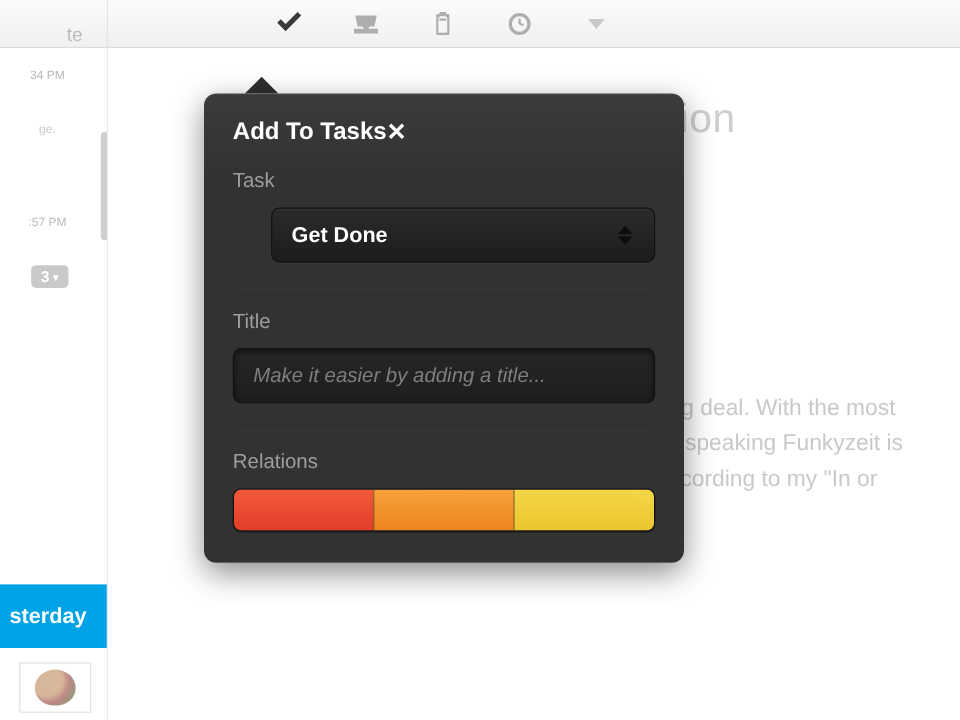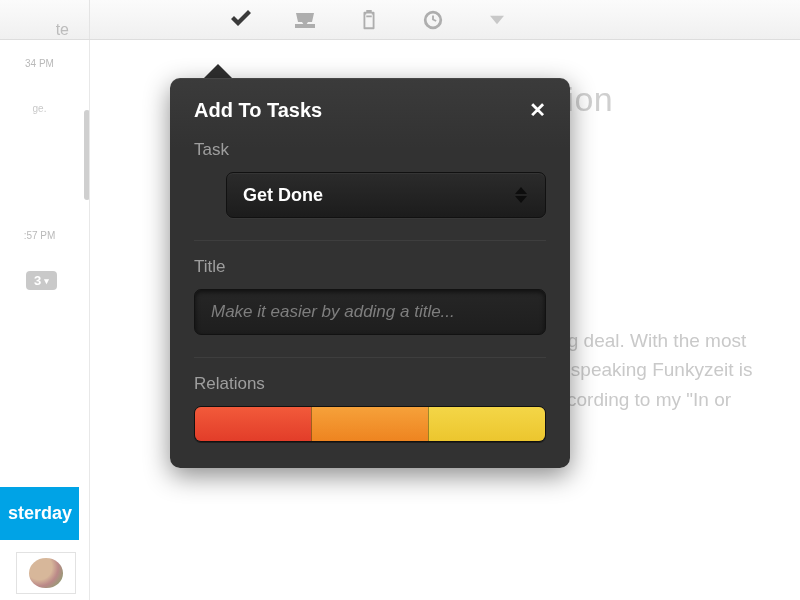--- a/index.html
+++ b/index.html
@@ -35,29 +35,29 @@
 
 
 .leftcol {
   position:absolute; left:0; top:40px; width:90px; bottom:0;
   border-right:1px solid #e8e8e8;
   overflow:hidden;
 }
 .frag { color:#b9b9b9; font-size:10px; text-align:center; padding-right:10px; }
 .frag.time1{ margin-top:18px; }
 .frag.line2{ margin-top:34px; color:#c9c9c9; }
-.frag.time2{ margin-top:116px; }
+.frag.time2{ margin-top:66px; }
 .badge {
   margin-top:30px; margin-left:26px;
   background:#c9c9c9; color:#fff; font-size:13px; font-weight:600;
   border-radius:4px; padding:2px 8px; display:inline-flex; align-items:center;
 }
 .badge .tri{ margin-left:3px; font-size:9px;}
 .yest {
-  position:absolute; left:0; bottom:60px; width:79px;
+  position:absolute; left:0; bottom:60px; width:90px;
   background:#00a3e6; color:#fff; font-weight:600;
   padding:16px 0 16px 8px; font-size:18px;
 }
 .photo {
   position:absolute; left:16px; bottom:6px; width:60px; height:42px;
   background:#fff; border:1px solid #e2e2e2;
   display:flex; align-items:center; justify-content:center;
 }
 .photo .blob{ width:34px;height:30px;border-radius:50% 50% 48% 48%;
   background:radial-gradient(circle at 30% 30%, #d7b79a 0 40%, #b88 60%, #7a6 100%);}
@@ -89,21 +89,21 @@
   border-bottom:14px solid #2f2f2f;
   margin-left:34px;
 }
 .pop{
   background:linear-gradient(#3b3b3b,#323232 18%,#323232);
   border-radius:10px;
   box-shadow:0 8px 26px rgba(0,0,0,.45), inset 0 1px 0 rgba(255,255,255,.06);
   padding:20px 24px 26px;
   color:#eee;
 }
-.pop-head{ display:flex; justify-content:space-between; align-items:center; margin-bottom:18px;}
+.pop-head{ display:flex; align-items:center; margin-bottom:18px;}
 .pop-title{ font-size:20px; font-weight:700; color:#fff;}
 .pop-close{ font-size:20px; font-weight:700; color:#fff; cursor:pointer;}
 .lab{ color:#9e9e9e; font-size:17px; margin-bottom:12px; margin-top:6px;}
 .sep{ height:1px;background:#222;border-bottom:1px solid #3e3e3e;margin:22px 0 16px;}
 .select{
   background:linear-gradient(#2b2b2b,#1c1c1c);
   border:1px solid #111; border-radius:7px;
   box-shadow:inset 0 1px 0 rgba(255,255,255,.05), 0 1px 0 rgba(255,255,255,.03);
   height:46px; display:flex; align-items:center; padding:0 16px;
   color:#fff; font-size:18px; font-weight:600;

